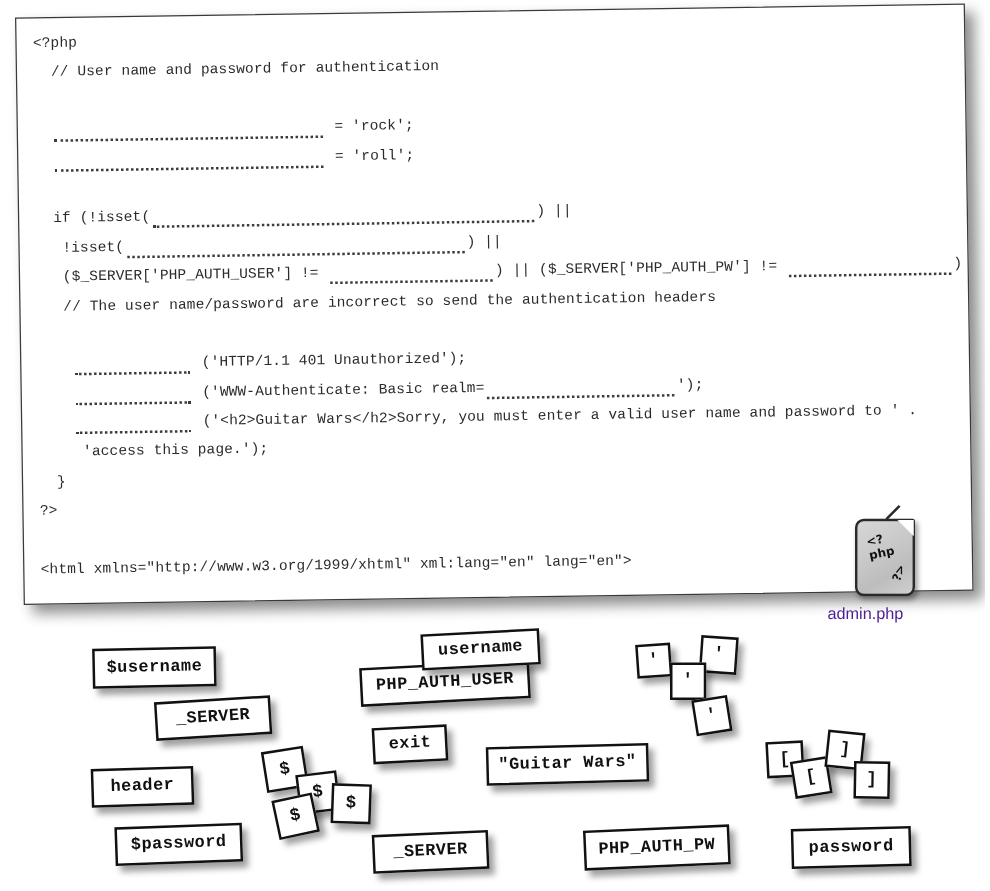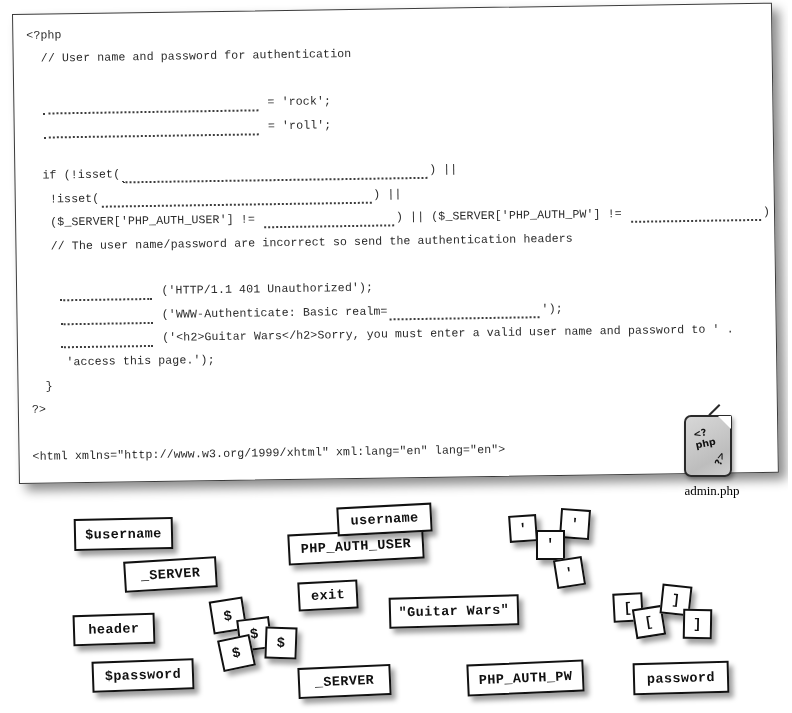--- a/index.html
+++ b/index.html
@@ -94,24 +94,23 @@
   #file-icon .tag-close{
     position:absolute;left:27px;top:36px;
     font-size:9.5px;font-weight:bold;color:#111;
     transform:rotate(-70deg);
     font-family:"DejaVu Sans",sans-serif;
   }
   #file-caption{
     position:absolute;
     left:662px; top:483px;
     width:100px;
-    text-align:center;
-    font-family:Liberation Serif, serif;
+    font-family:Liberation Sans, sans-serif;
     font-size:13px;
-    color:#000000;
+    color:#4c1d95;
   }
 
   
   .tile{
     position:absolute;
     background:#ffffff;
     border:2px solid #111111;
     box-shadow:4px 5px 5px rgba(0,0,0,0.38);
     color:#111;
     font-family:"Liberation Mono","DejaVu Sans Mono",monospace;

